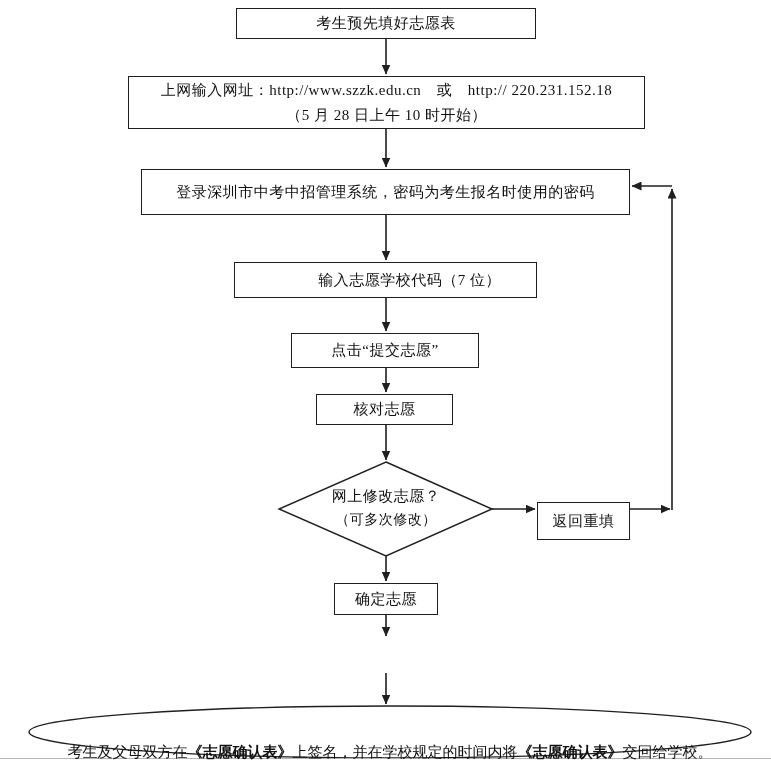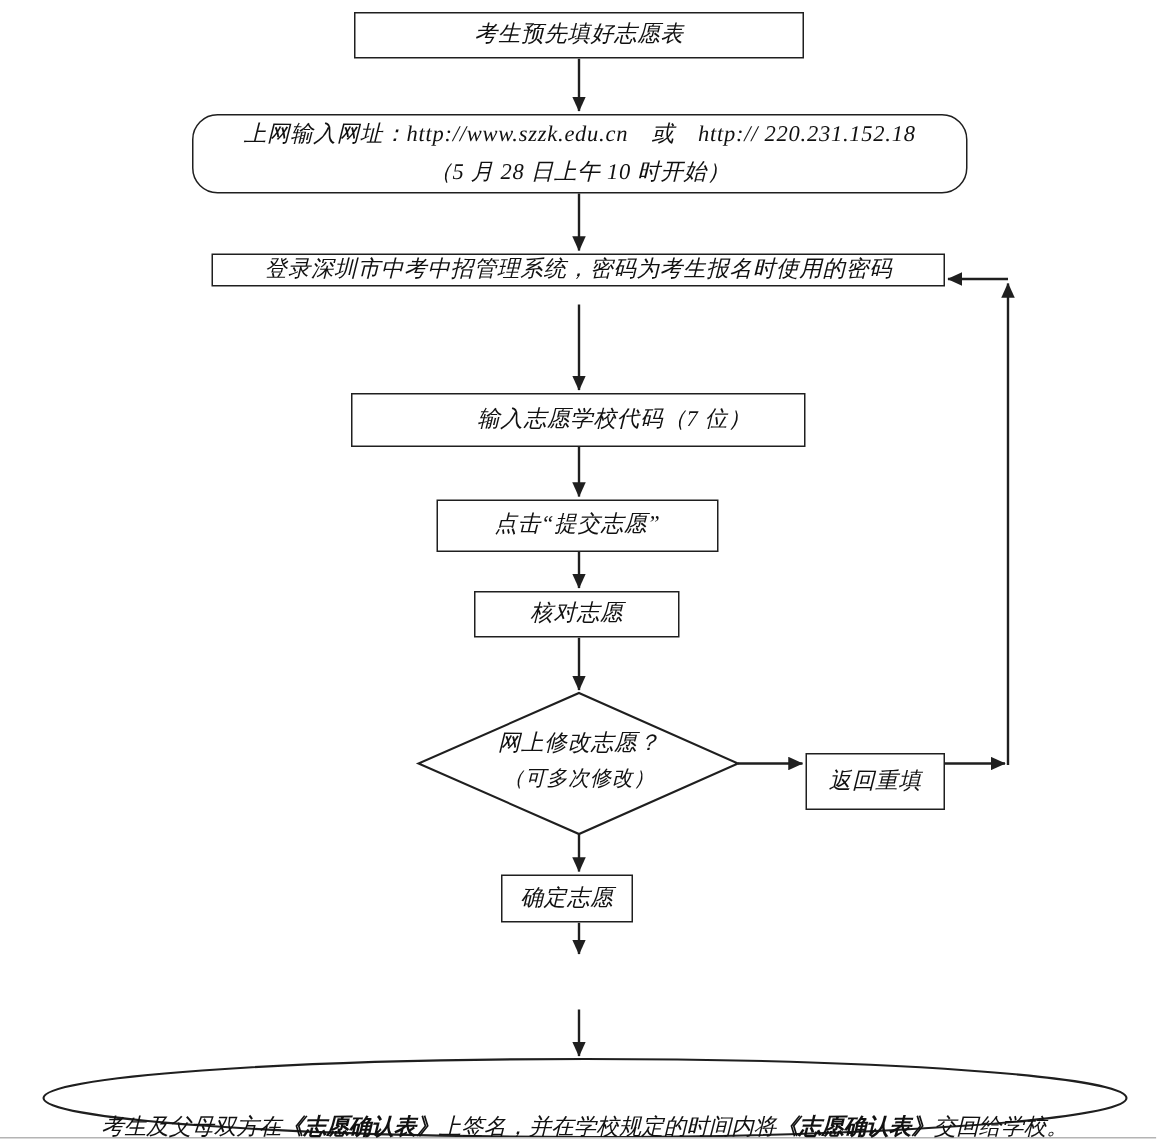--- a/index.html
+++ b/index.html
@@ -3,39 +3,38 @@
 <meta charset="utf-8">
 <style>
   html,body{margin:0;padding:0;background:#ffffff;}
   .canvas{
     position:relative;
     width:771px;height:763px;
     background:#ffffff;
     font-family:"Liberation Serif","DejaVu Serif",serif;
     color:#111;
     overflow:hidden;
-    font-style:italic;
   }
   .wires{position:absolute;left:0;top:0;width:771px;height:763px;}
   .node{
     position:absolute;
     box-sizing:border-box;
     background:#ffffff;
     border:1.5px solid #1f1f1f;
     display:flex;
     align-items:center;
     justify-content:center;
     text-align:center;
     font-size:15px;
     letter-spacing:0.5px;
     line-height:1.35;
     z-index:2;
   }
   .node.noborder{border:none;background:transparent;z-index:3;}
-  .two-line{flex-direction:column;border-radius:17px;}
+  .two-line{flex-direction:column;}
   .url-line{display:block;white-space:nowrap;font-size:15px;line-height:25px;}
   .deadline-text{white-space:nowrap;font-size:15px;letter-spacing:0;}
   .ellipse-text{white-space:nowrap;font-size:15px;letter-spacing:0;margin-top:40px;}
   .ellipse-text b{font-weight:bold;}
   .decision-l1{display:block;font-size:15px;line-height:24px;}
   .decision-l2{display:block;font-size:14px;line-height:24px;}
   .bottom-rule{
     position:absolute;left:0;top:758px;width:771px;height:0;
     border-top:1px solid #b4b4b4;z-index:1;
   }
@@ -74,21 +73,21 @@
 
   <div class="node" style="left:236px;top:8px;width:300px;height:31px;">
     <span>考生预先填好志愿表</span>
   </div>
 
   <div class="node two-line" style="left:128px;top:76px;width:517px;height:53px;">
     <span class="url-line">上网输入网址：http://www.szzk.edu.cn　或　http:// 220.231.152.18</span>
     <span class="url-line">（5 月 28 日上午 10 时开始）</span>
   </div>
 
-  <div class="node" style="left:141px;top:169px;width:489px;height:22px;">
+  <div class="node" style="left:141px;top:169px;width:489px;height:46px;">
     <span>登录深圳市中考中招管理系统，密码为考生报名时使用的密码</span>
   </div>
 
   <div class="node" style="left:234px;top:262px;width:303px;height:36px;padding-left:48px;">
     <span>输入志愿学校代码（7 位）</span>
   </div>
 
   <div class="node" style="left:291px;top:333px;width:188px;height:35px;">
     <span>点击“提交志愿”</span>
   </div>
@@ -99,21 +98,21 @@
 
   <div class="node noborder two-line" style="left:279px;top:478px;width:214px;height:60px;">
     <span class="decision-l1">网上修改志愿？</span>
     <span class="decision-l2">（可多次修改）</span>
   </div>
 
   <div class="node" style="left:537px;top:490px;width:93px;height:38px;margin-top:12px;">
     <span>返回重填</span>
   </div>
 
-  <div class="node" style="left:334px;top:583px;width:88px;height:32px;">
+  <div class="node" style="left:334px;top:583px;width:104px;height:32px;">
     <span>确定志愿</span>
   </div>
 
 
   <div class="node noborder" style="left:40px;top:718px;width:700px;height:28px;">
     <span class="ellipse-text"><span>考生及父母双方在</span><b>《志愿确认表》</b><span>上签名，并在学校规定的时间内将</span><b>《志愿确认表》</b><span>交回给学校。</span></span>
   </div>
 
   <div class="bottom-rule"></div>
 </div>

